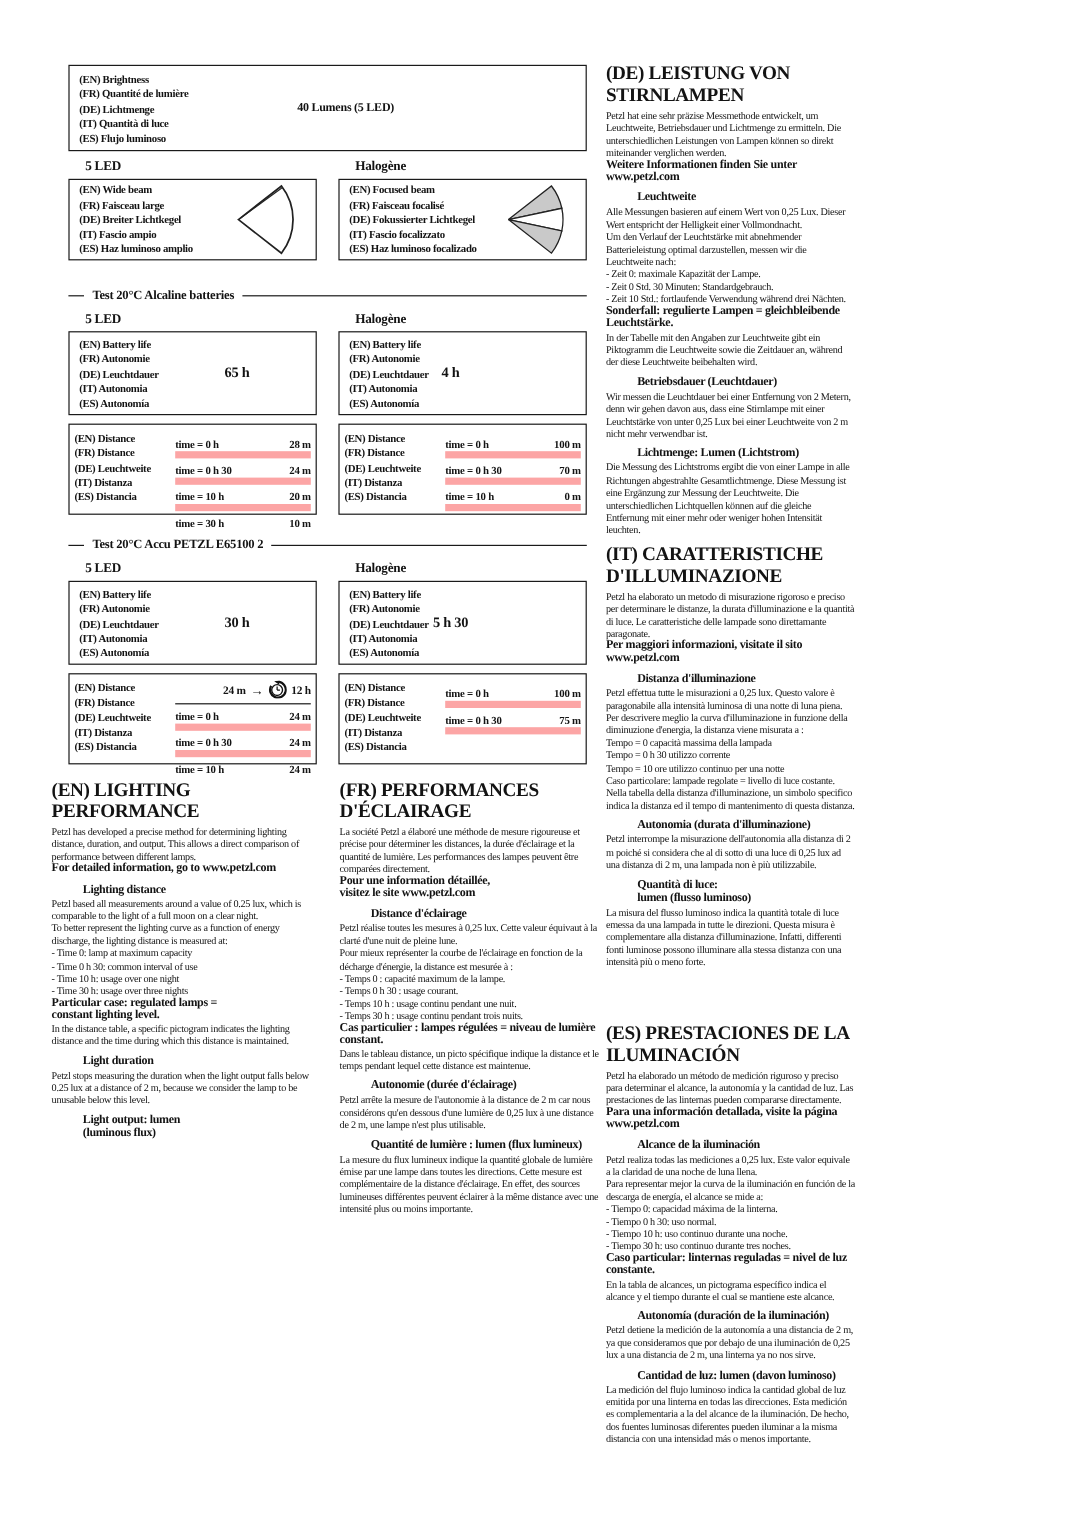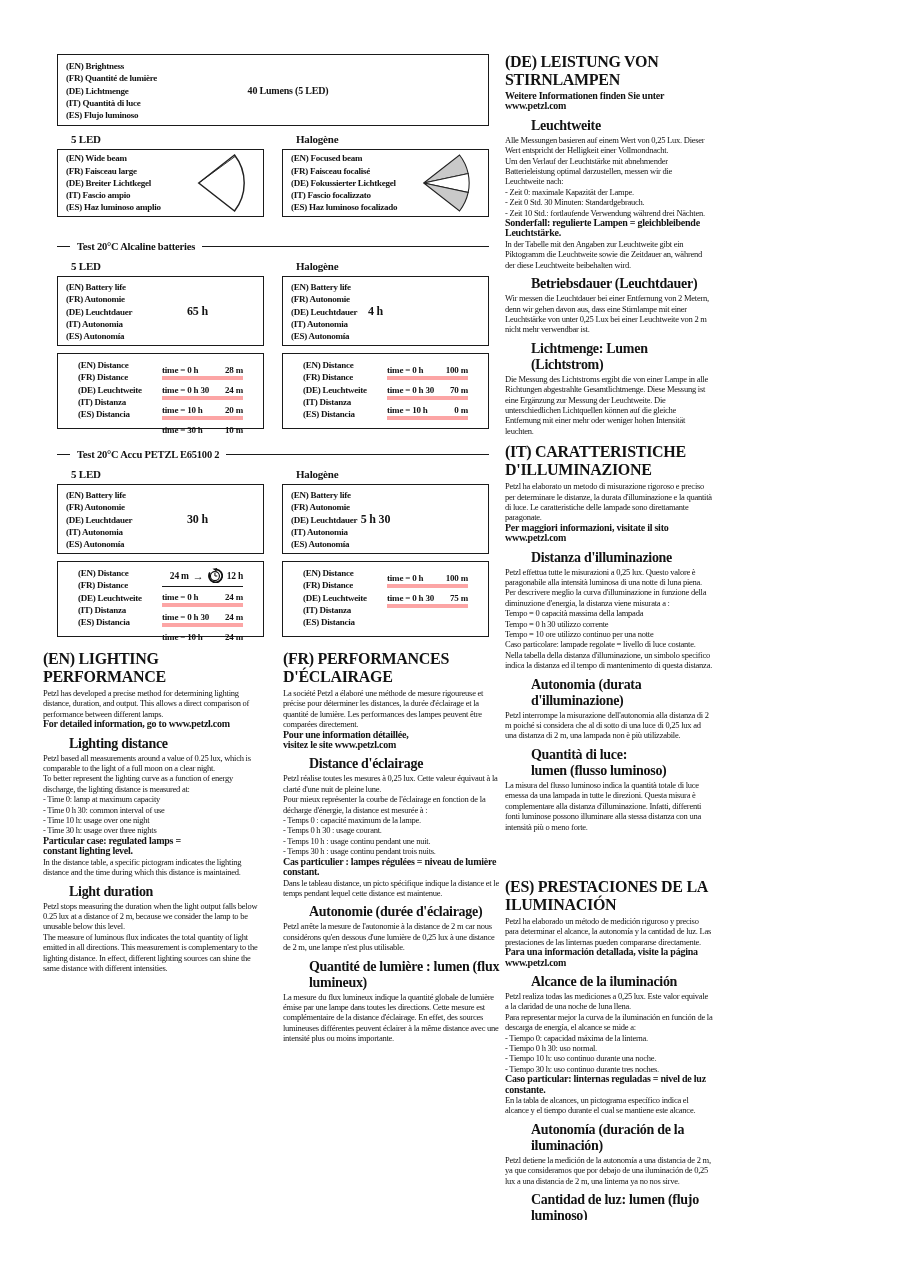--- a/index.html
+++ b/index.html
@@ -22,33 +22,33 @@
   .divider{display:flex;align-items:center;font-weight:700;font-size:10.5px;letter-spacing:-0.2px;height:14px;}
   .divider::before{content:"";width:13px;border-top:1.4px solid #1a1a1a;margin-right:7px;}
   .divider::after{content:"";flex:1;border-top:1.4px solid #1a1a1a;margin-left:7px;}
   .divider-1{margin-top:22px;}
   .divider-2{margin-top:18px;}
   
   .battery-box{height:70px;position:relative;padding:4px 8px;margin-top:0;}
   .bvalue{position:absolute;top:50%;transform:translateY(-50%);left:84px;right:10px;
         text-align:center;font-weight:700;font-size:12px;letter-spacing:-0.2px;}
   .battery-box.halogen .bvalue{left:40px;right:60px;}
-  .distance-box{height:76px;display:flex;padding:5px 20px;margin-top:7px;}
+  .distance-box{height:76px;display:flex;padding:5px 4px;margin-top:7px;}
   .distance-box .labels{width:84px;flex:0 0 auto;}
   .dtable{flex:1;padding-top:1px;}
   .trow{display:flex;justify-content:space-between;align-items:flex-end;height:15px;
-        border-bottom:4px solid #fca5a5;padding-bottom:1px;font-weight:700;font-size:9px;letter-spacing:-0.2px;}
+        border-bottom:6px solid #fca5a5;padding-bottom:1px;font-weight:700;font-size:9px;letter-spacing:-0.2px;}
   .dtable.no-underline-last .trow:last-child{border-bottom:none;}
   .picto-row{display:flex;justify-content:flex-end;align-items:center;gap:4px;height:16px;
         border-bottom:1px solid #1a1a1a;padding-bottom:2px;font-weight:700;font-size:9.5px;letter-spacing:-0.2px;}
   .picto-row .arrow{font-size:11px;}
   
   .article{position:absolute;}
   .article h2{font-size:16px;font-weight:700;letter-spacing:-0.3px;margin:0 0 2px 0;white-space:pre-line;}
-  .article .h{font-size:14px;font-weight:700;letter-spacing:-0.3px;margin:6px 0 1px 0;white-space:pre-line;padding-left:26px;}
+  .article .h{font-size:10px;font-weight:700;letter-spacing:-0.3px;margin:6px 0 1px 0;white-space:pre-line;padding-left:26px;}
   .article .p{font-size:8.5px;line-height:10.4px;letter-spacing:-0.25px;margin:0;white-space:pre-line;}
   .article .b{font-size:10px;line-height:10.4px;letter-spacing:-0.25px;margin:0;font-weight:700;white-space:pre-line;}
   #article-en{left:43px;top:650px;width:217px;}
   #article-fr{left:283px;top:650px;width:217px;}
   #right-col{position:absolute;left:505px;top:53px;width:208px;}
   #right-col .article{position:static;}
   #article-it{margin-top:7px;}
   #article-es{margin-top:46px;}
   
   #bottom-bar{position:absolute;left:55px;top:1226px;width:800px;height:26px;background:#000;}
@@ -320,21 +320,22 @@
 To better represent the lighting curve as a function of energy discharge, the lighting distance is measured at:
 - Time 0: lamp at maximum capacity
 - Time 0 h 30: common interval of use
 - Time 10 h: usage over one night
 - Time 30 h: usage over three nights</div>
       <div class="b">Particular case: regulated lamps =
 constant lighting level.</div>
       <div class="p">In the distance table, a specific pictogram indicates the lighting distance and the time during which this distance is maintained.</div>
       <div class="h">Light duration</div>
       <div class="p">Petzl stops measuring the duration when the light output falls below 0.25 lux at a distance of 2 m, because we consider the lamp to be unusable below this level.</div>
-      <div class="p">The measure of luminous flux indicates the total quantity of light emitted in all directions. This measurement is complementary to the lighting distance. In effect, different lighting sources can shine the same distance with different intensities.</div>
+      <div class="h">Light output: lumen
+(luminous flux)</div>
     </div>
   <div id="article-fr" class="article">
       <h2>(FR) PERFORMANCES D'ÉCLAIRAGE</h2>
       <div class="p">La société Petzl a élaboré une méthode de mesure rigoureuse et précise pour déterminer les distances, la durée d'éclairage et la quantité de lumière. Les performances des lampes peuvent être comparées directement.</div>
       <div class="b">Pour une information détaillée,
 visitez le site www.petzl.com</div>
       <div class="h">Distance d'éclairage</div>
       <div class="p">Petzl réalise toutes les mesures à 0,25 lux. Cette valeur équivaut à la clarté d'une nuit de pleine lune.
 Pour mieux représenter la courbe de l'éclairage en fonction de la décharge d'énergie, la distance est mesurée à :
 - Temps 0 : capacité maximum de la lampe.
@@ -345,20 +346,21 @@
       <div class="p">Dans le tableau distance, un picto spécifique indique la distance et le temps pendant lequel cette distance est maintenue.</div>
       <div class="h">Autonomie (durée d'éclairage)</div>
       <div class="p">Petzl arrête la mesure de l'autonomie à la distance de 2 m car nous considérons qu'en dessous d'une lumière de 0,25 lux à une distance de 2 m, une lampe n'est plus utilisable.</div>
       <div class="h">Quantité de lumière : lumen (flux lumineux)</div>
       <div class="p">La mesure du flux lumineux indique la quantité globale de lumière émise par une lampe dans toutes les directions. Cette mesure est complémentaire de la distance d'éclairage. En effet, des sources lumineuses différentes peuvent éclairer à la même distance avec une intensité plus ou moins importante.</div>
     </div>
 
   <div id="right-col">
     <div id="article-de" class="article">
         <h2>(DE) LEISTUNG VON STIRNLAMPEN</h2>
+        <div class="p">Petzl hat eine sehr präzise Messmethode entwickelt, um Leuchtweite, Betriebsdauer und Lichtmenge zu ermitteln. Die unterschiedlichen Leistungen von Lampen können so direkt miteinander verglichen werden.</div>
         <div class="b">Weitere Informationen finden Sie unter www.petzl.com</div>
         <div class="h">Leuchtweite</div>
         <div class="p">Alle Messungen basieren auf einem Wert von 0,25 Lux. Dieser Wert entspricht der Helligkeit einer Vollmondnacht.
 Um den Verlauf der Leuchtstärke mit abnehmender Batterieleistung optimal darzustellen, messen wir die Leuchtweite nach:
 - Zeit 0: maximale Kapazität der Lampe.
 - Zeit 0 Std. 30 Minuten: Standardgebrauch.
 - Zeit 10 Std.: fortlaufende Verwendung während drei Nächten.</div>
         <div class="b">Sonderfall: regulierte Lampen = gleichbleibende Leuchtstärke.</div>
         <div class="p">In der Tabelle mit den Angaben zur Leuchtweite gibt ein Piktogramm die Leuchtweite sowie die Zeitdauer an, während der diese Leuchtweite beibehalten wird.</div>
         <div class="h">Betriebsdauer (Leuchtdauer)</div>
@@ -392,19 +394,19 @@
         <div class="p">Petzl realiza todas las mediciones a 0,25 lux. Este valor equivale a la claridad de una noche de luna llena.
 Para representar mejor la curva de la iluminación en función de la descarga de energía, el alcance se mide a:
 - Tiempo 0: capacidad máxima de la linterna.
 - Tiempo 0 h 30: uso normal.
 - Tiempo 10 h: uso continuo durante una noche.
 - Tiempo 30 h: uso continuo durante tres noches.</div>
         <div class="b">Caso particular: linternas reguladas = nivel de luz constante.</div>
         <div class="p">En la tabla de alcances, un pictograma específico indica el alcance y el tiempo durante el cual se mantiene este alcance.</div>
         <div class="h">Autonomía (duración de la iluminación)</div>
         <div class="p">Petzl detiene la medición de la autonomía a una distancia de 2 m, ya que consideramos que por debajo de una iluminación de 0,25 lux a una distancia de 2 m, una linterna ya no nos sirve.</div>
-        <div class="h">Cantidad de luz: lumen (flujo luminoso)</div>
+        <div class="h">Cantidad de luz: lumen (davon luminoso)</div>
         <div class="p">La medición del flujo luminoso indica la cantidad global de luz emitida por una linterna en todas las direcciones. Esta medición es complementaria a la del alcance de la iluminación. De hecho, dos fuentes luminosas diferentes pueden iluminar a la misma distancia con una intensidad más o menos importante.</div>
       </div>
   </div>
 
   <div id="bottom-bar"></div>
 </div>
 
 </body></html>

